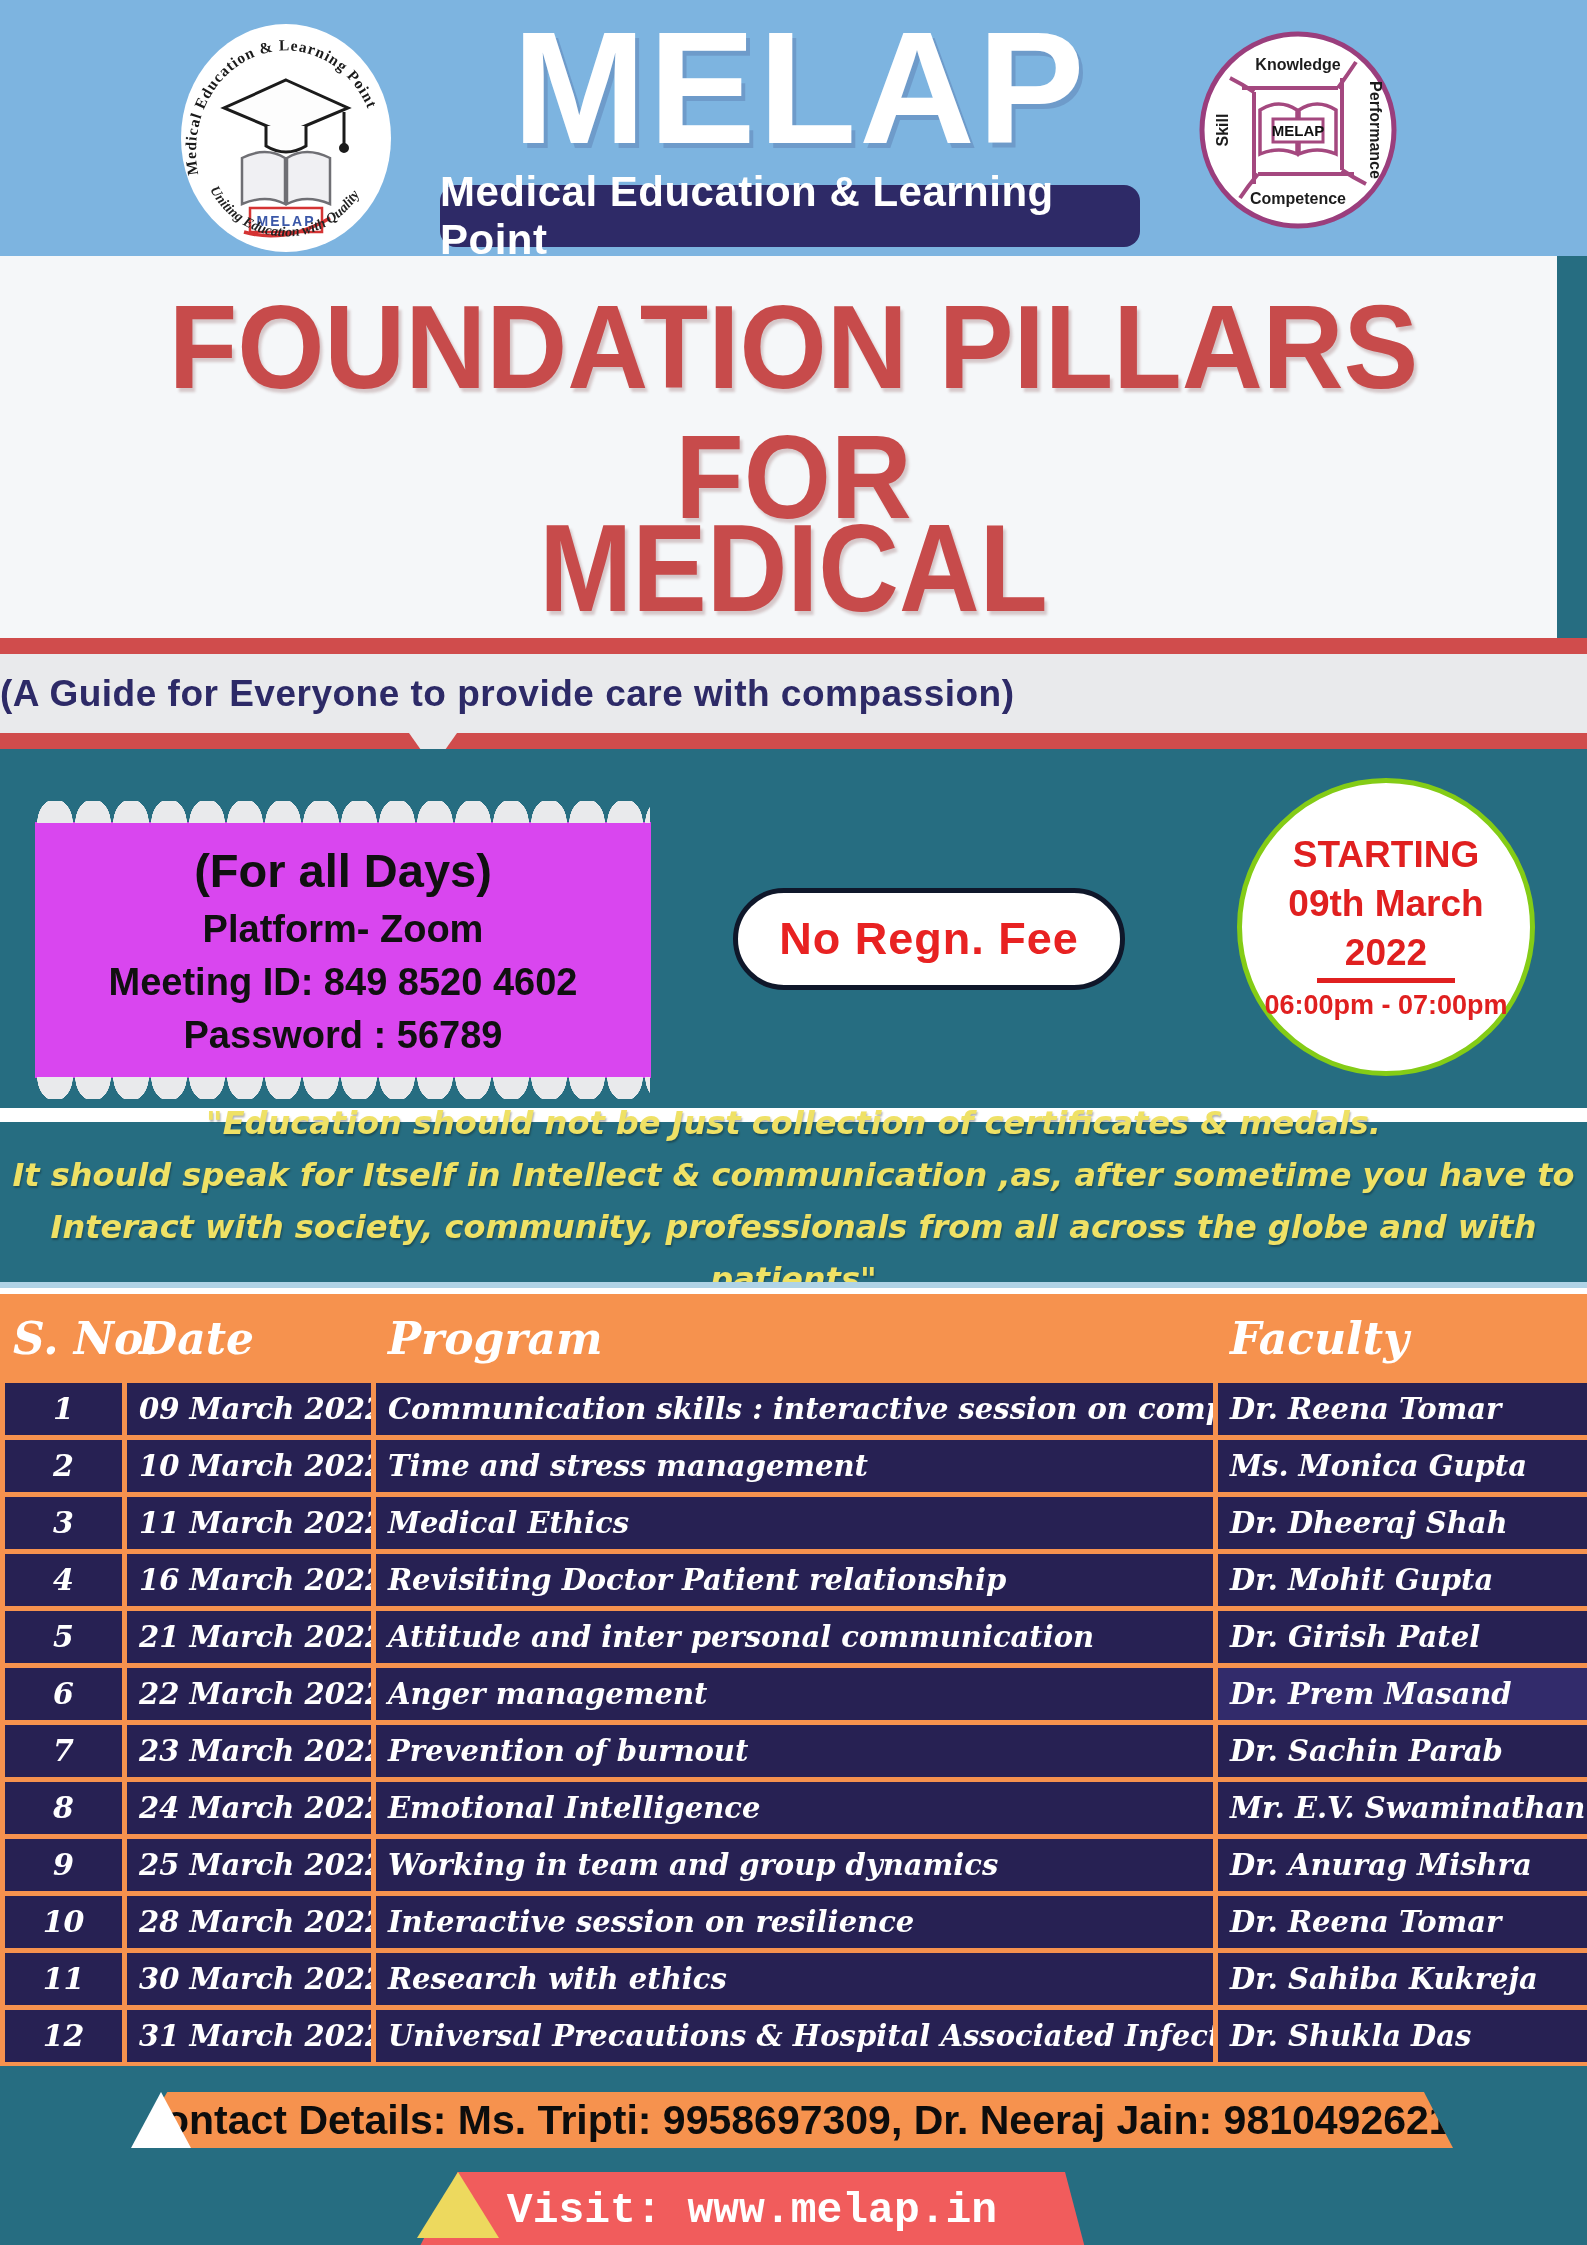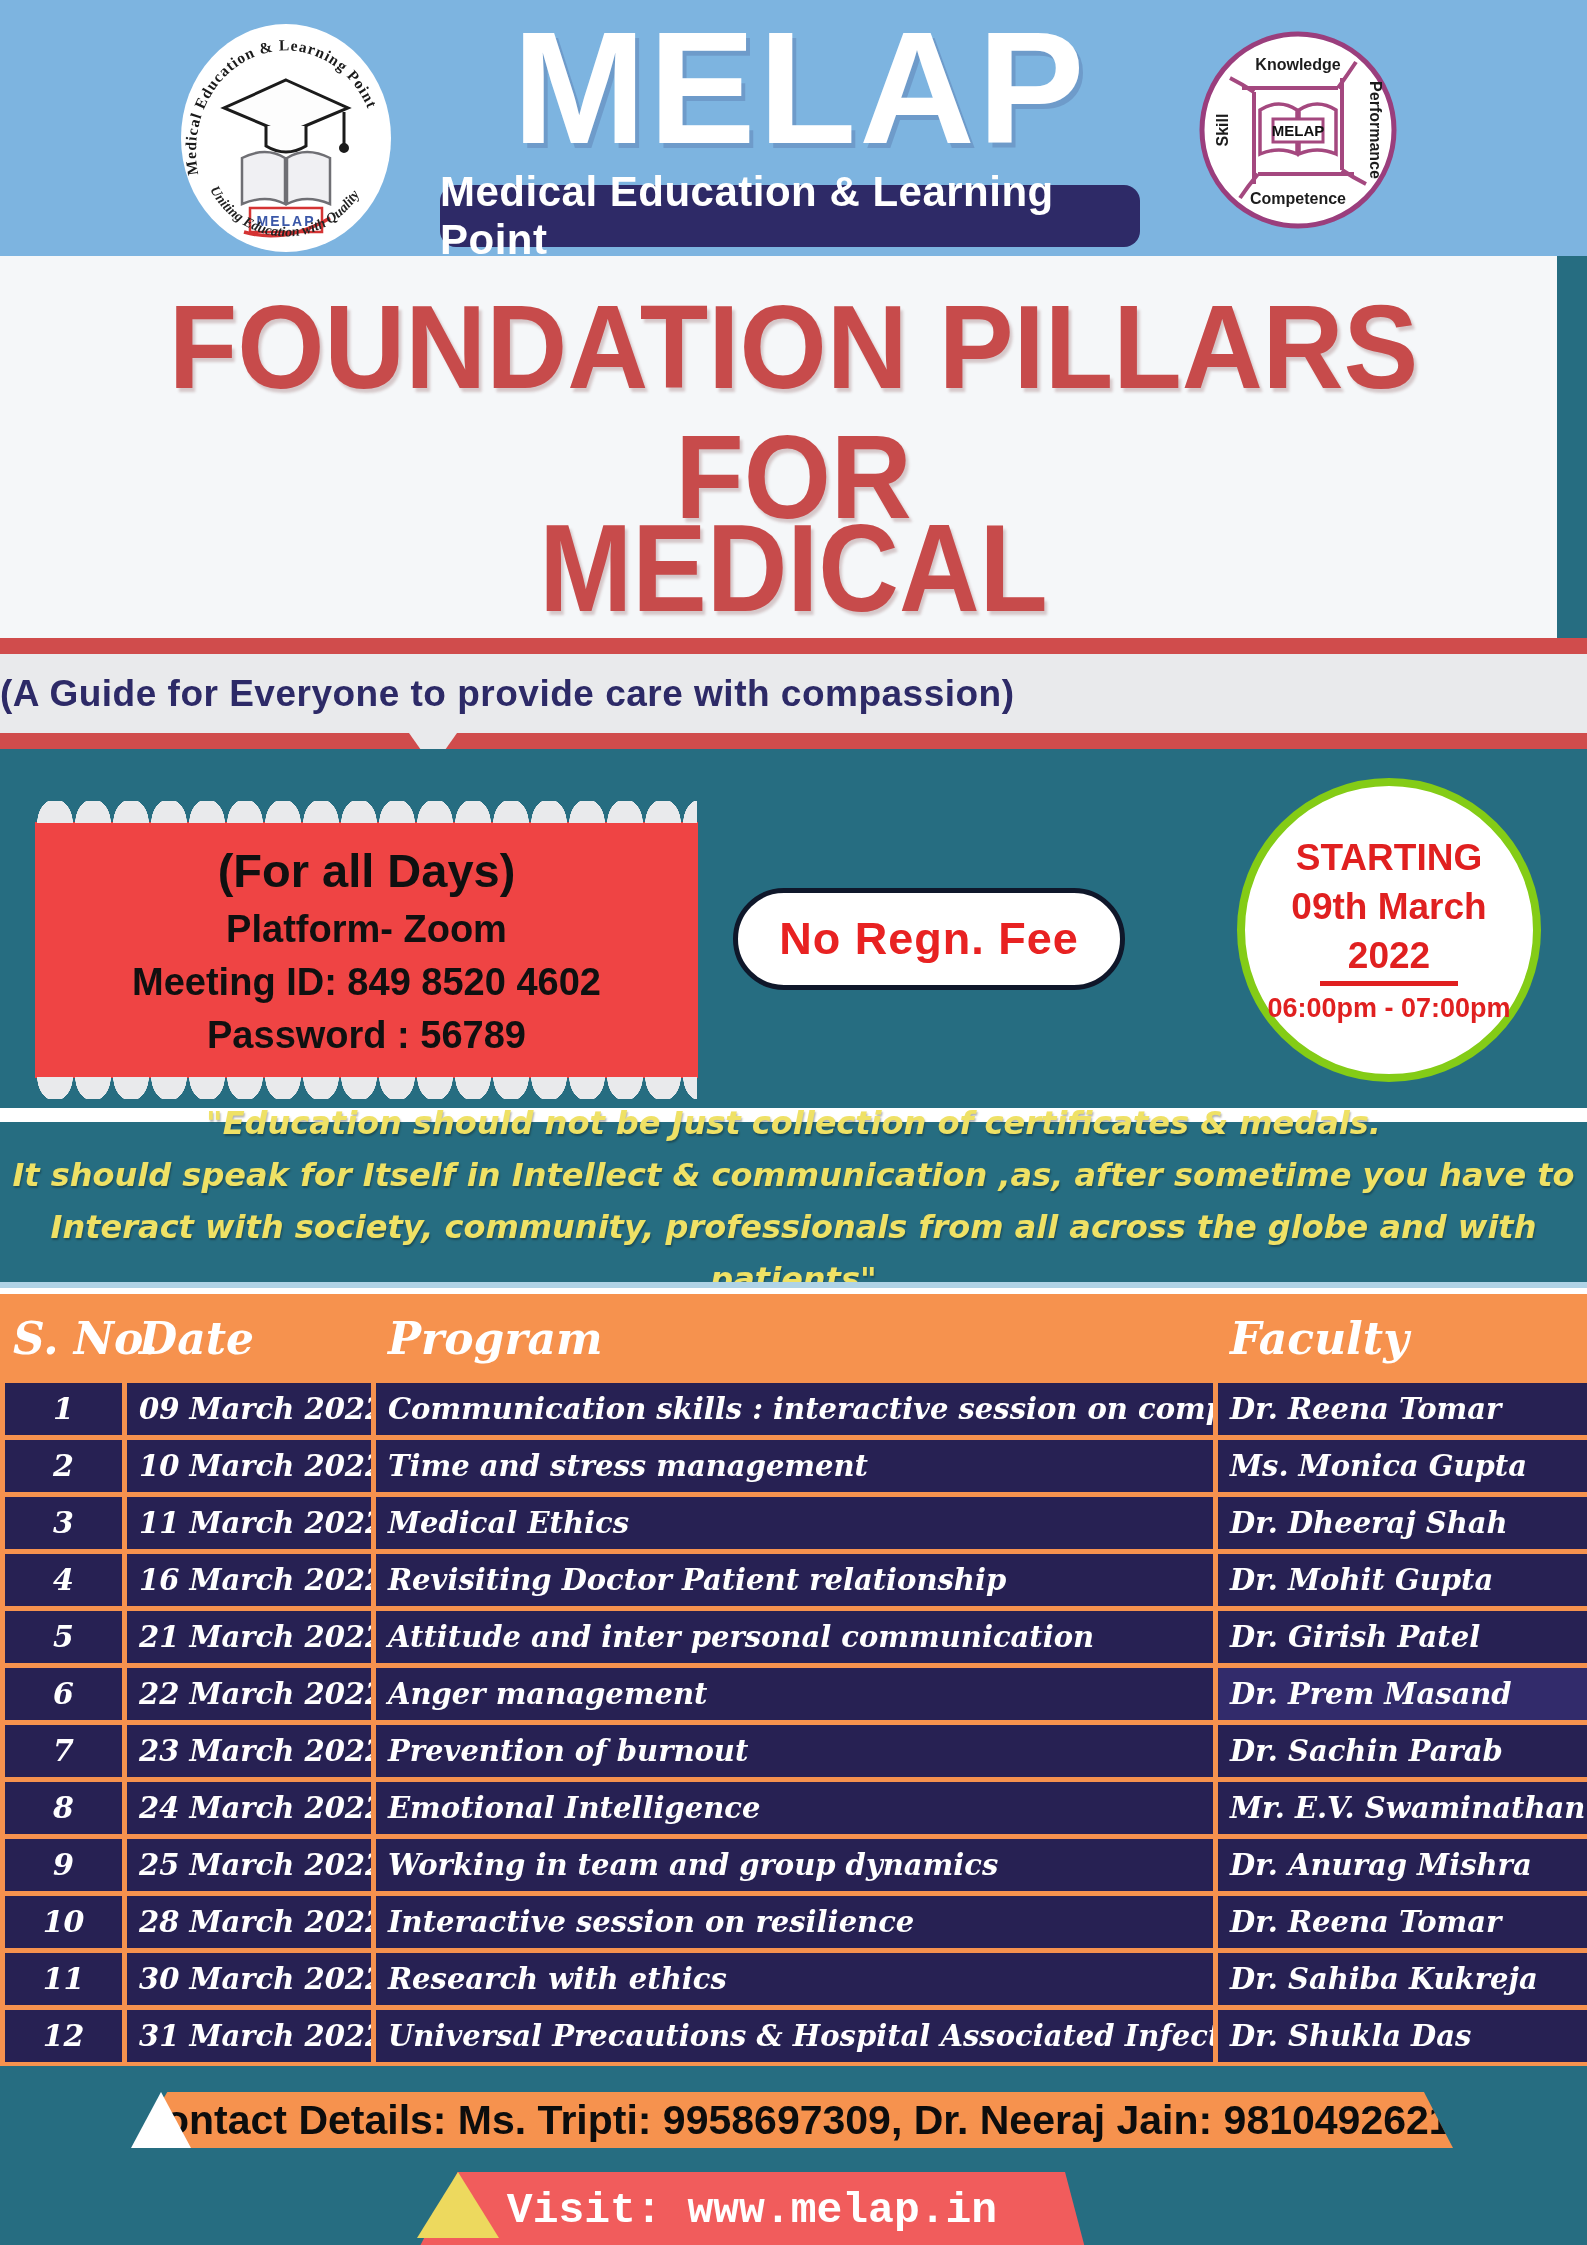--- a/index.html
+++ b/index.html
@@ -29,33 +29,33 @@
   .rule1{top:638px;} .rule2{top:733px;}
   .subtitle-strip{position:absolute;left:0;top:654px;width:1587px;height:79px;background:#E9EAEC;
                   display:flex;align-items:center;justify-content:flex-start;}
   .subtitle-strip span{color:#2D2A67;font-size:37px;font-weight:bold;letter-spacing:.5px;}
   .pointer-down{position:absolute;left:409px;top:733px;width:0;height:0;
                 border-left:24px solid transparent;border-right:24px solid transparent;
                 border-top:34px solid #E9EAEC;}
 
   
   .meeting{position:absolute;left:0;top:749px;width:1587px;height:359px;background:#266D81;}
-  .scallop-box{position:absolute;left:35px;top:73px;width:663px;height:256px;background:#ef4444;}
+  .scallop-box{position:absolute;left:35px;top:73px;width:616px;height:256px;background:#d946ef;}
   .bumps{position:absolute;left:1px;right:1px;height:22px;background-repeat:repeat-x;background-size:38px 22px;}
   .bumps.top{top:-21px;background-image:radial-gradient(18px 24px at 19px 22px,#E9EAEC 98%,rgba(233,234,236,0) 100%);}
   .bumps.bottom{bottom:-21px;background-image:radial-gradient(18px 24px at 19px 0px,#E9EAEC 98%,rgba(233,234,236,0) 100%);}
   .scallop-inner{position:absolute;inset:0;display:flex;flex-direction:column;align-items:center;
                  justify-content:center;gap:10px;color:#101010;}
   .meet-heading{font-size:47px;font-weight:bold;}
   .meet-line{font-size:38px;font-weight:bold;}
   .fee-pill{position:absolute;left:733px;top:139px;width:382px;height:92px;background:#fff;
             border:5px solid #0f172a;border-radius:60px;display:flex;align-items:center;justify-content:center;}
   .fee-pill span{color:#E82222;font-size:45px;font-weight:bold;letter-spacing:1px;}
   .start-circle{position:absolute;left:1237px;top:29px;width:288px;height:288px;background:#fff;
-                border:8px solid #84cc16;border-radius:50%;display:flex;flex-direction:column;
+                border:5px solid #84cc16;border-radius:50%;display:flex;flex-direction:column;
                 align-items:center;justify-content:center;gap:7px;color:#E02020;}
   .start-l1,.start-l2{font-size:37px;font-weight:bold;}
   .start-l3{font-size:37px;font-weight:bold;border-bottom:5px solid #E02020;padding:0 28px 4px 28px;}
   .start-l4{font-size:27px;font-weight:bold;}
 
   
   .white-band{position:absolute;left:0;top:1108px;width:1587px;height:14px;background:#fff;}
   .quote{position:absolute;left:0;top:1122px;width:1587px;height:160px;background:#266D81;
          display:flex;flex-direction:column;justify-content:center;text-align:center;}
   .quote div{color:#EFE165;font-size:32px;font-weight:bold;font-style:italic;line-height:1.62;

